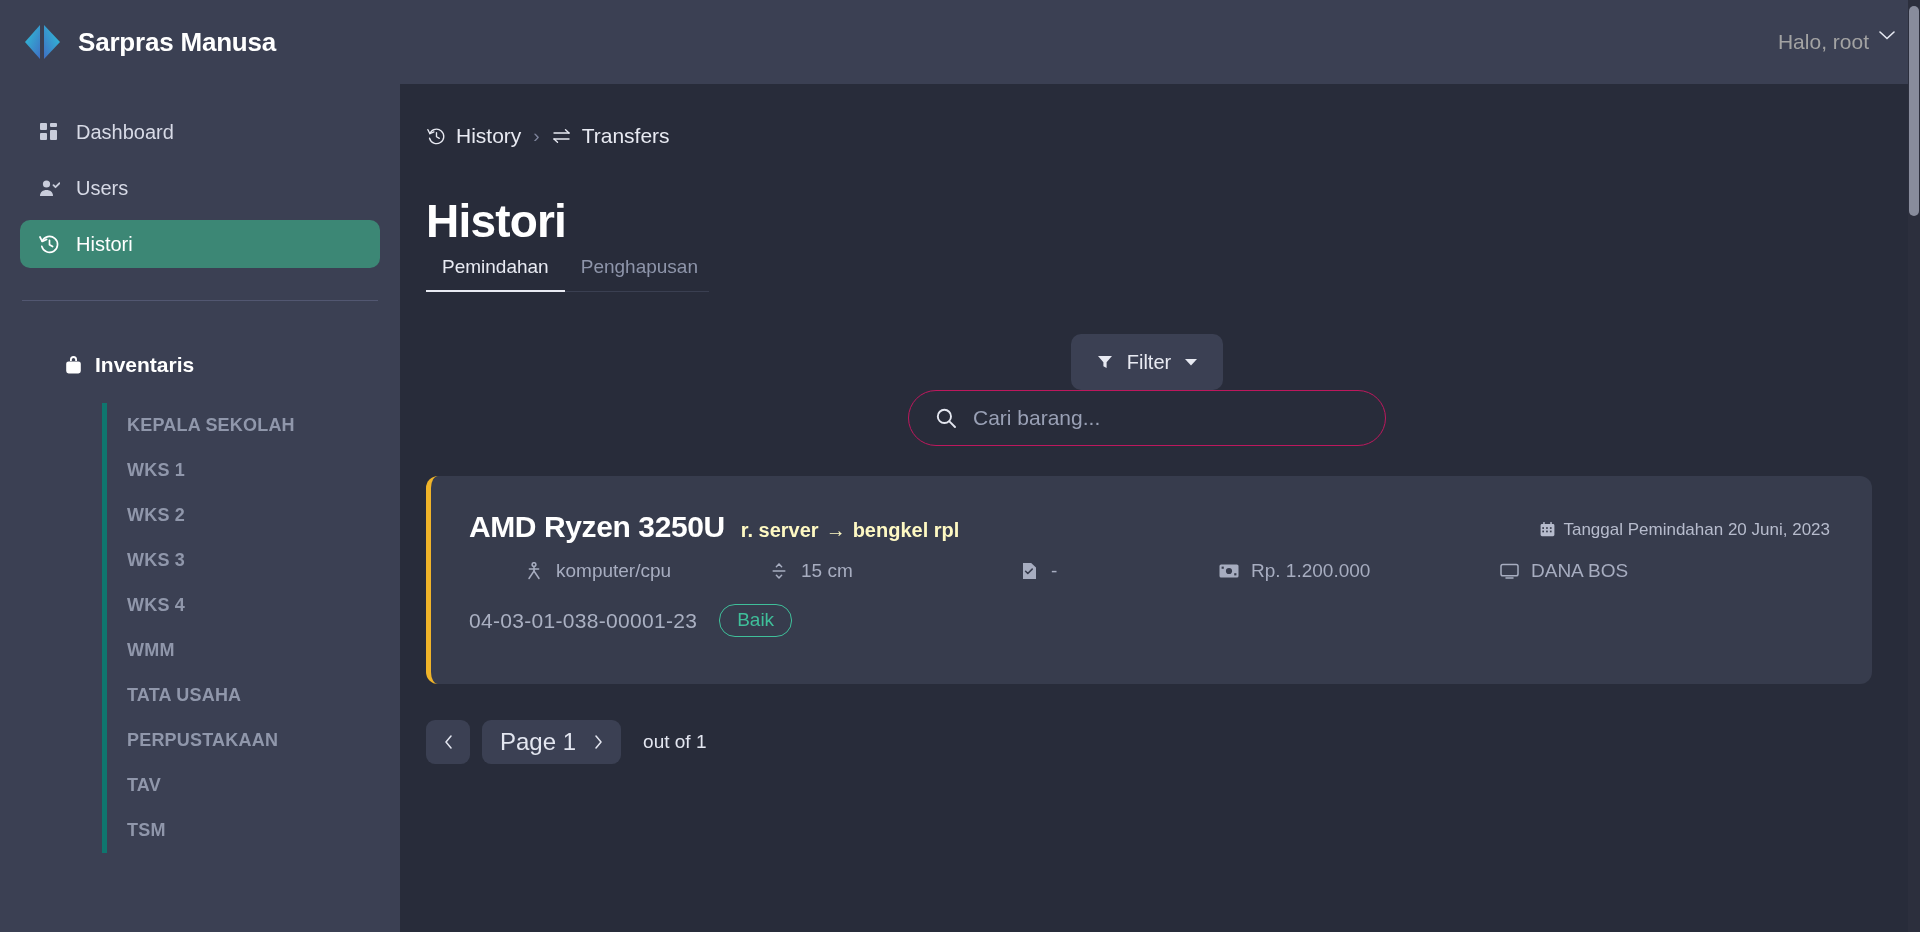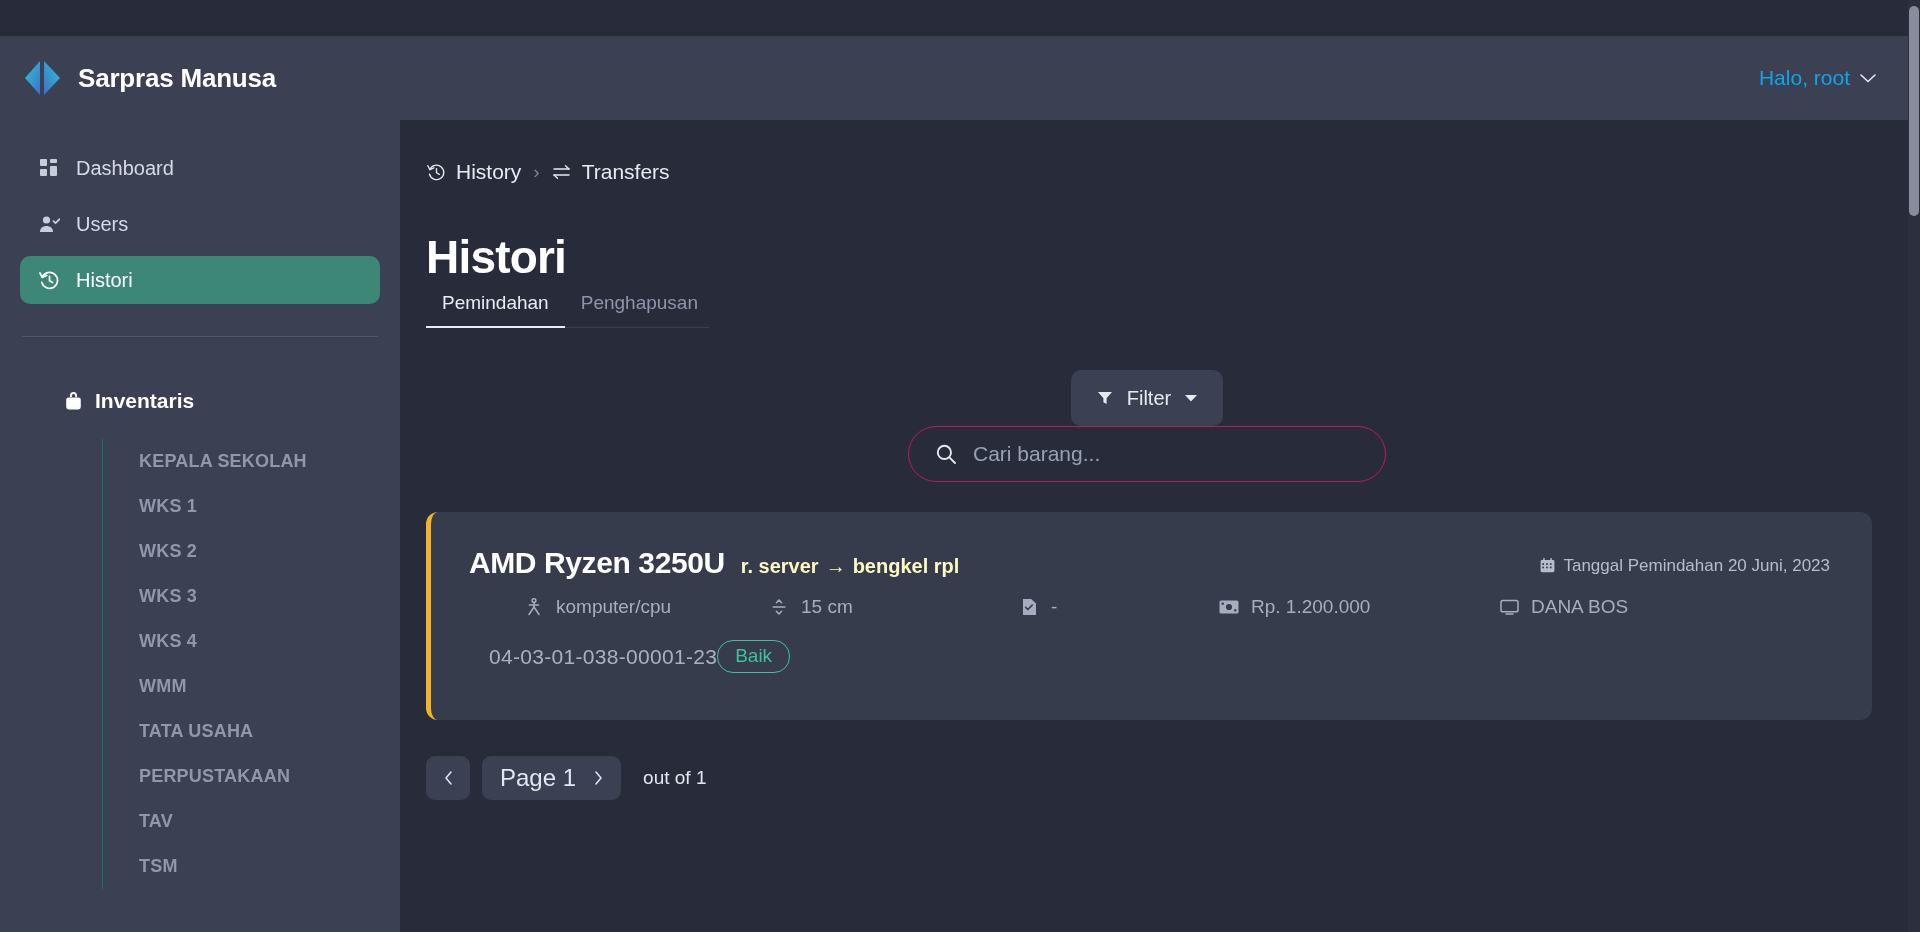--- a/index.html
+++ b/index.html
@@ -18,34 +18,33 @@
   }
 
   
   .topbar {
     height: 84px;
     flex: 0 0 84px;
     background: #3b4053;
     display: flex;
     align-items: center;
     justify-content: space-between;
-    padding: 0 44px 0 22px;
-    margin-top: 36px;
+    padding: 0 25px 0 22px;
   }
   .brand { display: flex; align-items: center; gap: 14px; }
   .brand-logo { width: 42px; height: 42px; display: block; }
   .brand-name {
     font-size: 26px;
     font-weight: bold;
     color: #ffffff;
     letter-spacing: -0.2px;
   }
   .user-menu {
-    display: flex; align-items: center; gap: 10px;
-    color: #0ea5e9; font-size: 21px; cursor: pointer;
+    display: flex; align-items: flex-start; gap: 10px;
+    color: #a3a3a3; font-size: 21px; cursor: pointer;
   }
   .chev-down { width: 16px; height: 10px; display: block; }
 
   
   .shell { flex: 1; display: flex; min-height: 0; }
 
   
   .sidebar {
     width: 400px;
     flex: 0 0 400px;
@@ -74,22 +73,22 @@
     display: flex; align-items: center; gap: 12px;
     color: #ffffff; font-size: 21px; font-weight: 600;
     padding: 0 0 0 44px;
     height: 40px;
     margin-top: 44px;
     cursor: pointer;
   }
   .group-list {
     margin-top: 18px;
     margin-left: 82px;
-    border-left: 1px solid #0f766e;
-    padding-left: 36px;
+    border-left: 5px solid #0f766e;
+    padding-left: 20px;
   }
   .group-list .sub {
     color: #9097ab;
     font-size: 18px;
     font-weight: bold;
     letter-spacing: .2px;
     height: 45px;
     display: flex; align-items: center;
     cursor: pointer;
   }
@@ -208,23 +207,22 @@
     color: #a7adc0; font-size: 19px;
   }
   .meta .ico { width: 20px; height: 20px; display: flex; align-items: center; justify-content: center; flex: 0 0 20px; }
   .m1 { width: 300px; padding-left: 55px; }
   .m2 { width: 250px; }
   .m3 { width: 200px; }
   .m4 { width: 250px; }
   .m5 { flex: 1; justify-content: flex-start; padding-left: 30px; }
 
   .card-bottom {
-    display: flex; align-items: center; 
+    display: flex; align-items: center; gap: 22px;
     margin-top: 22px;
-    margin-left: 20px;
   }
   .serial { color: #aab0c2; font-size: 21px; letter-spacing: .3px; }
   .badge {
     color: #3fbf9a;
     border: 1px solid #3fbf9a;
     border-radius: 16px;
     padding: 5px 17px 7px 17px;
     font-size: 19px;
     line-height: 1;
   }

